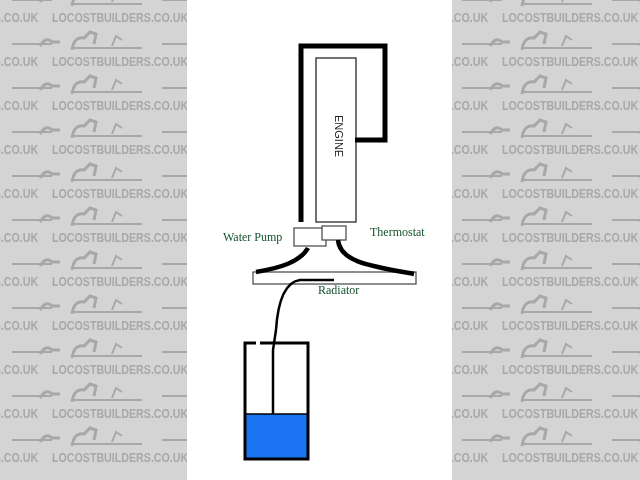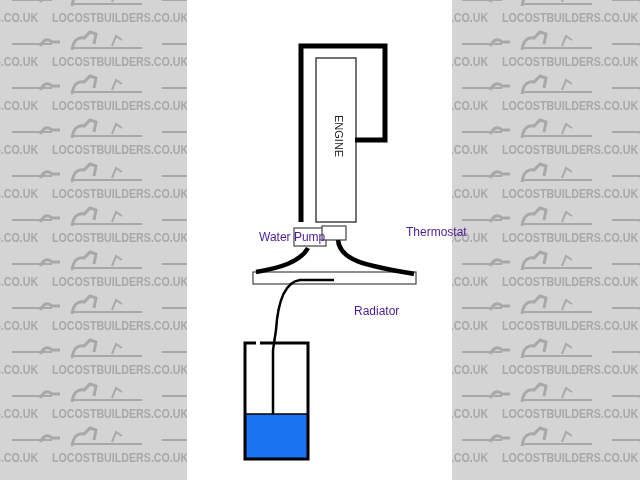--- a/index.html
+++ b/index.html
@@ -19,22 +19,22 @@
       letter-spacing: 0px;
       transform: scaleX(0.82); transform-origin: left top;
     }
     .wm-car { position: absolute; }
     .panel {
       position: absolute; left: 187px; top: 0; width: 265px; height: 480px;
       background: #ffffff;
     }
     .diagram { position: absolute; left: 0; top: 0; }
     .lbl {
-      position: absolute; font-family: Liberation Sans, sans-serif;
-      font-size: 12px; color: #4c1d95; white-space: nowrap; margin-left: 36px;
+      position: absolute; font-family: Liberation Serif, serif;
+      font-size: 12px; color: #14532d; white-space: nowrap;
     }
     .engine-lbl {
       position: absolute; font-family: "Liberation Sans", sans-serif;
       font-size: 11px; color: #222; white-space: nowrap;
       transform: rotate(90deg); transform-origin: left top;
     }
   </style>
 </head>
 <body>
 
@@ -579,13 +579,13 @@
 
   <rect x="245" y="414" width="63" height="45" fill="#1a73f0"></rect>
 
   <path d="M256 343 L245 343 L245 459 L308 459 L308 343 L260 343" fill="none" stroke="#000" stroke-width="3"></path>
   <line x1="245" y1="414" x2="308" y2="414" stroke="#000" stroke-width="1.5"></line>
 </svg>
 
 <div class="engine-lbl" style="left:345px; top:115px;">ENGINE</div>
 <div class="lbl" style="left:223px; top:230px;">Water Pump</div>
 <div class="lbl" style="left:370px; top:225px;">Thermostat</div>
-<div class="lbl" style="left:318px; top:304px;">Radiator</div>
+<div class="lbl" style="left:318px; top:283px;">Radiator</div>
 
 </body></html>

